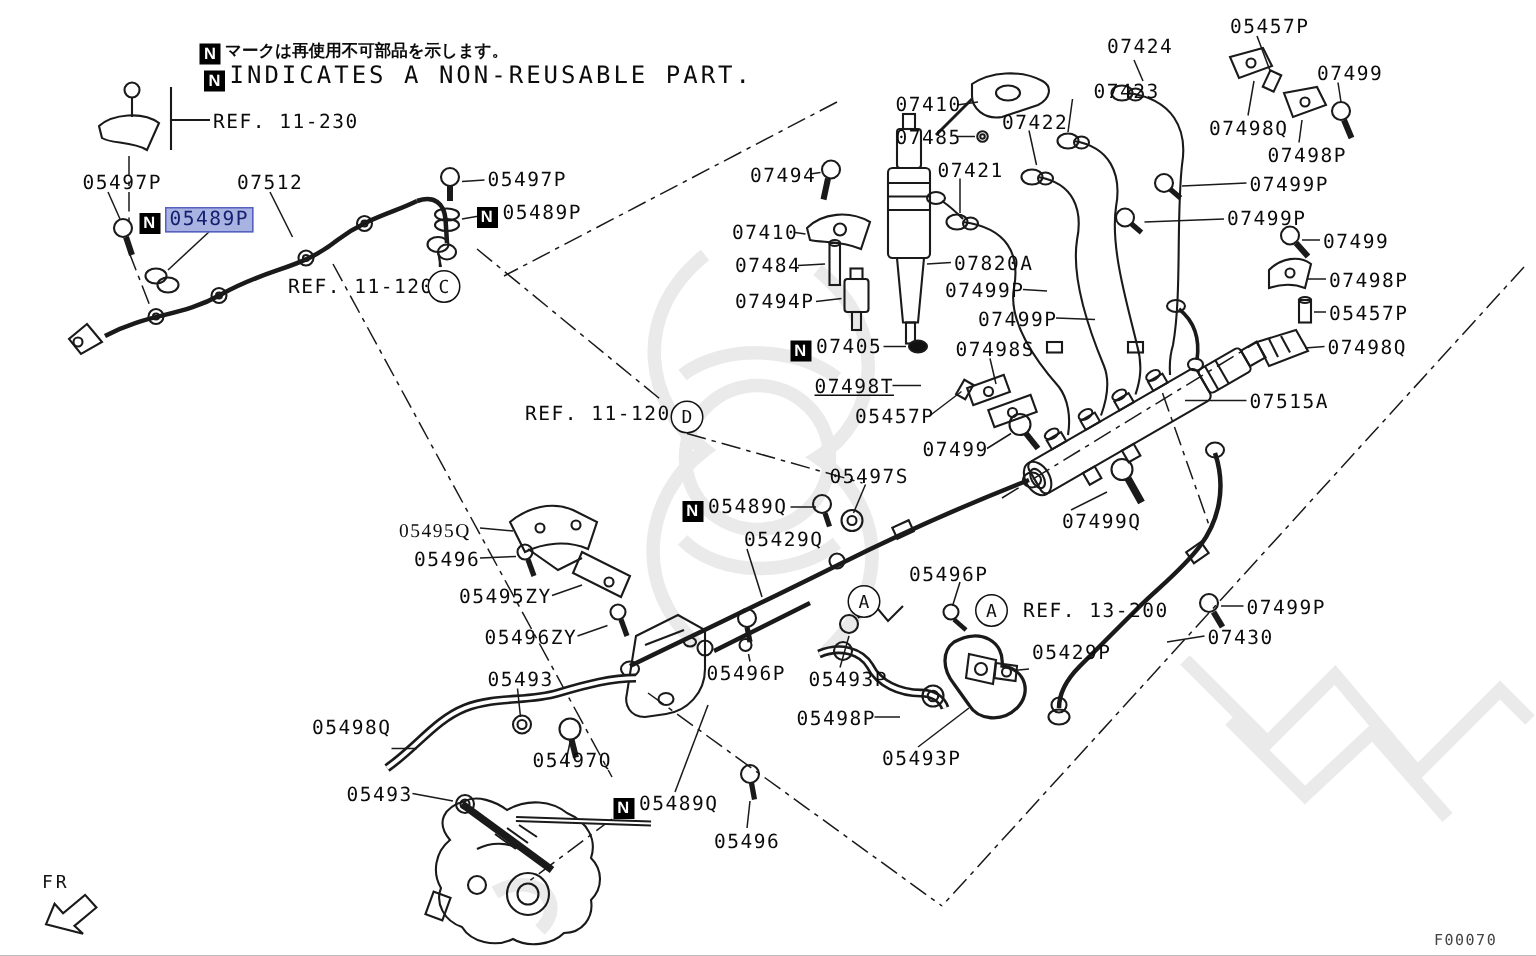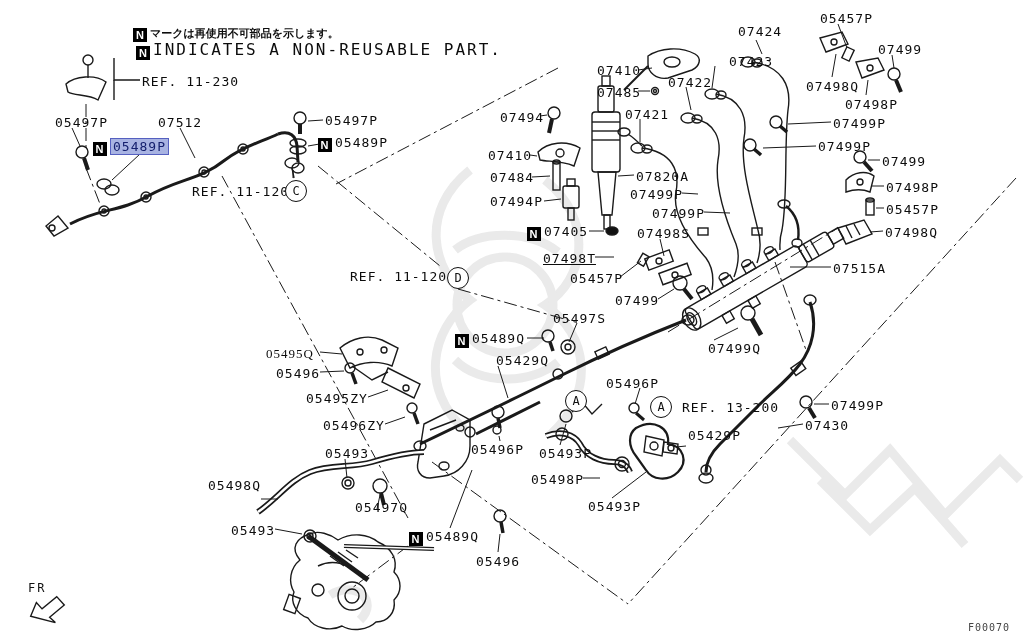--- a/index.html
+++ b/index.html
@@ -12,21 +12,21 @@
           text-align:center;line-height:14px;font-size:11px;margin-right:3px;vertical-align:-2px;
           font-family:"Liberation Sans",sans-serif;}
   .txt.hl{background:var(--hl-bg,#a8b3e2);border:1px solid var(--hl-bd,#5560c0);color:var(--hl-tx,#15206e);padding:0 2px;}
   .ref{position:absolute;font-size:13px;letter-spacing:1px;white-space:nowrap;color:#0c0c0c;}
   .refc{position:absolute;width:20px;height:20px;border:1.5px solid #111;border-radius:50%;background:#fff;
         text-align:center;line-height:20px;font-size:12px;color:#111;}
   .note-row{position:absolute;color:#0c0c0c;white-space:nowrap;}
   .note-jp{font-size:11px;font-weight:bold;font-family:"Liberation Sans",sans-serif;}
   .note-en{font-size:16px;letter-spacing:2px;}
   .fr{position:absolute;font-size:12px;letter-spacing:2px;color:#111;}
-  .fig{position:absolute;font-size:10px;letter-spacing:1px;color:#444;margin-left:12px;}
+  .fig{position:absolute;font-size:10px;letter-spacing:1px;color:#444;}
 </style>
 </head>
 <body>
 
 <div id="stage">
 
   <svg width="1024" height="637" viewBox="0 0 1024 637">
 
     <g stroke="#e3e3e3" fill="none" stroke-width="9" opacity="0.75">
       <path d="M470 170 C420 210 430 270 470 300 C430 330 420 390 465 430"></path>

